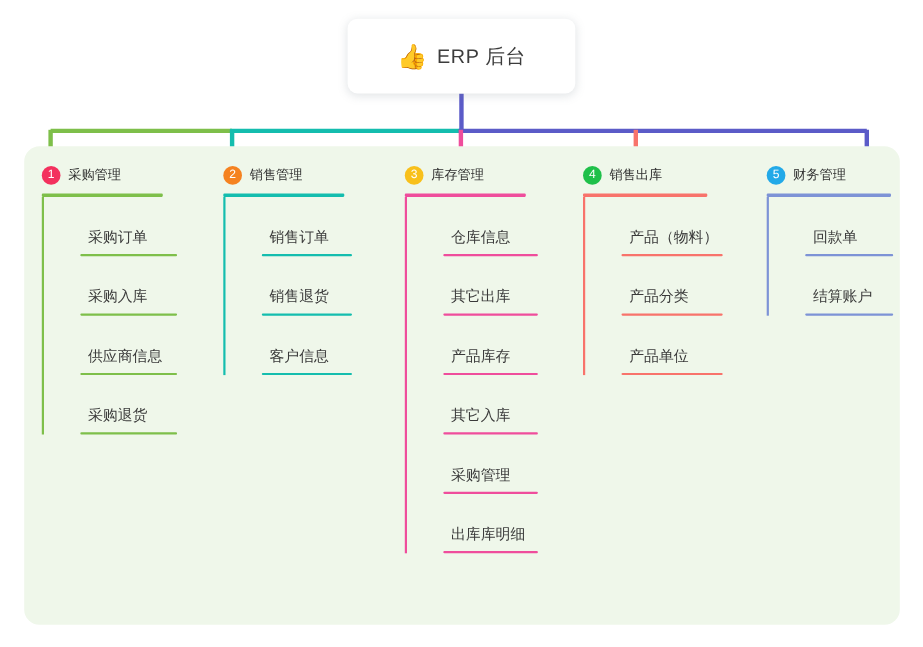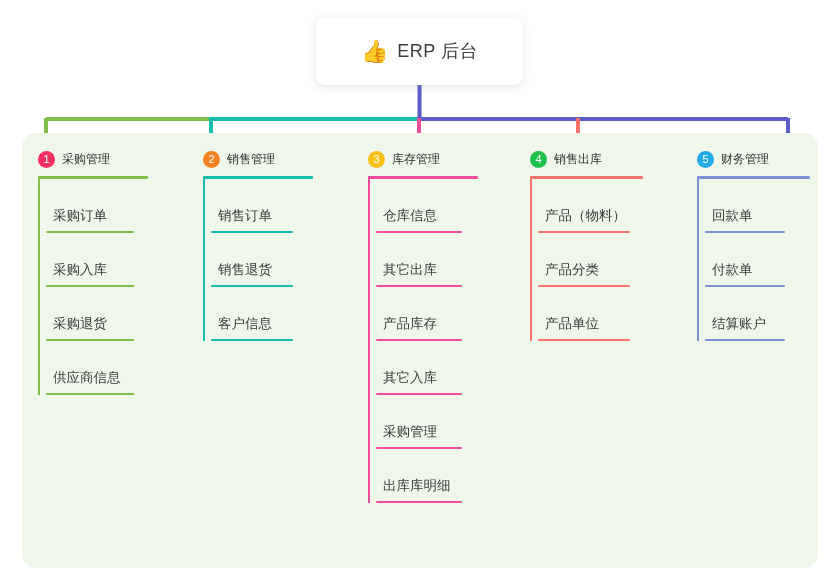--- a/index.html
+++ b/index.html
@@ -93,21 +93,21 @@
     font-size: 12px;
     color: #2f2f2f;
     white-space: nowrap;
   }
   .col-rule {
     height: 3px;
     border-radius: 1px;
   }
   .leaf-wrap {
     position: relative;
-    padding-left: 8px;
+    padding-left: 35px;
   }
   .spine {
     position: absolute;
     left: 0;
     top: 0;
     bottom: 0;
     width: 2px;
   }
   .leaf {
     position: relative;
@@ -166,25 +166,25 @@
         <div class="spine" style="background: rgb(126, 191, 74);"></div>
         <div class="leaf">
           <span class="leaf-label">采购订单</span>
           <div class="leaf-rule" style="background: rgb(126, 191, 74); width: 88px;"></div>
         </div>
         <div class="leaf">
           <span class="leaf-label">采购入库</span>
           <div class="leaf-rule" style="background: rgb(126, 191, 74); width: 88px;"></div>
         </div>
         <div class="leaf">
+          <span class="leaf-label">供应商信息</span>
+          <div class="leaf-rule" style="background: rgb(126, 191, 74); width: 88px;"></div>
+        </div>
+        <div class="leaf">
           <span class="leaf-label">采购退货</span>
-          <div class="leaf-rule" style="background: rgb(126, 191, 74); width: 88px;"></div>
-        </div>
-        <div class="leaf">
-          <span class="leaf-label">供应商信息</span>
           <div class="leaf-rule" style="background: rgb(126, 191, 74); width: 88px;"></div>
         </div>
       </div>
     </div>
     <div class="column" style="left: 203px;">
       <div class="col-header">
         <span class="badge" style="background: rgb(245, 130, 32);">2</span>
         <span class="col-title">销售管理</span>
       </div>
       <div class="col-rule" style="background: rgb(20, 189, 174); width: 110px;"></div>
@@ -266,22 +266,18 @@
         <span class="col-title">财务管理</span>
       </div>
       <div class="col-rule" style="background: rgb(125, 147, 214); width: 113px;"></div>
       <div class="leaf-wrap">
         <div class="spine" style="background: rgb(125, 147, 214);"></div>
         <div class="leaf">
           <span class="leaf-label">回款单</span>
           <div class="leaf-rule" style="background: rgb(125, 147, 214); width: 80px;"></div>
         </div>
         <div class="leaf">
-          <span class="leaf-label">付款单</span>
-          <div class="leaf-rule" style="background: rgb(125, 147, 214); width: 80px;"></div>
-        </div>
-        <div class="leaf">
           <span class="leaf-label">结算账户</span>
           <div class="leaf-rule" style="background: rgb(125, 147, 214); width: 80px;"></div>
         </div>
       </div>
     </div>
   </div>
 
 </body></html>

